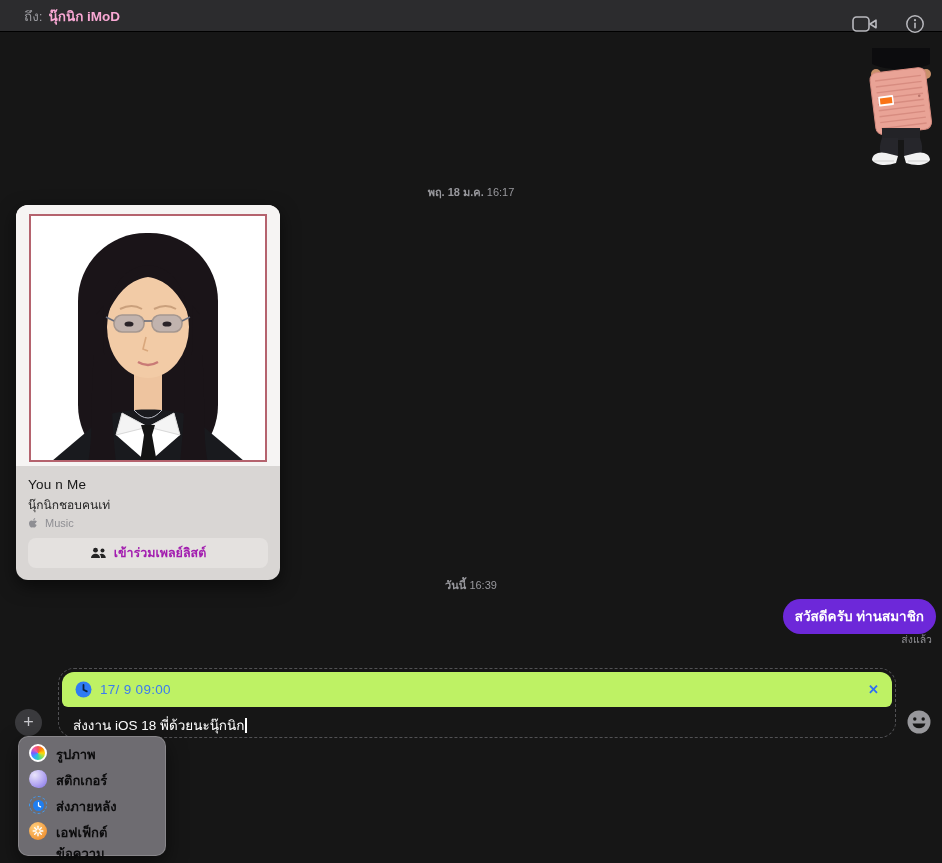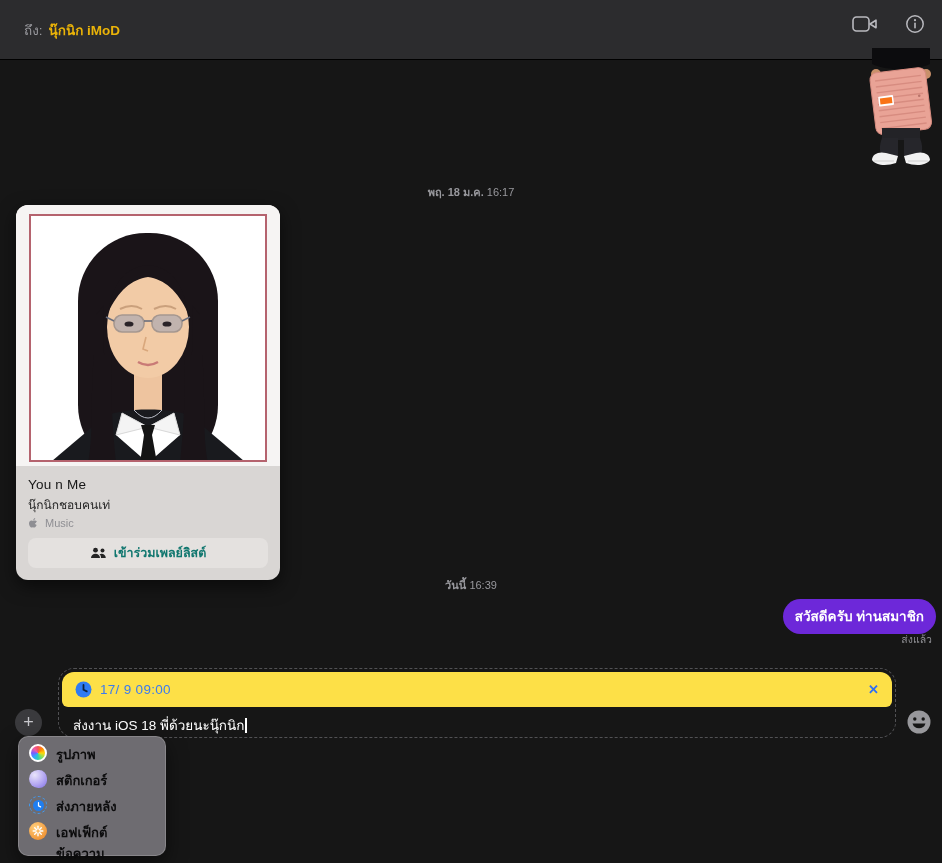--- a/index.html
+++ b/index.html
@@ -1,26 +1,26 @@
 <!DOCTYPE html>
 <html><head>
 <meta charset="utf-8">
 <style>
   * { margin:0; padding:0; box-sizing:border-box; }
   html,body { width:942px; height:863px; overflow:hidden; background:#161616;
     font-family:"Liberation Sans", sans-serif; }
   .window { position:relative; width:942px; height:863px; background:#161616; }
 
   
-  .topbar { position:absolute; left:0; top:0; width:942px; height:60px;
+  .topbar { position:absolute; left:0; top:0; width:942px; height:32px;
     background:#2c2c2e; border-bottom:1px solid #000;
     display:flex; align-items:center; }
   .to-line { margin-left:24px; font-size:13.5px; display:flex; gap:6px; align-items:baseline; }
   .to-label { color:#98989d; }
-  .to-name { color:#eab308; font-weight:bold; }
+  .to-name { color:#f9a8d4; font-weight:bold; }
   .hdr-icons { position:absolute; right:14px; top:0; height:48px; display:flex;
     align-items:center; gap:24px; }
   .hicon { width:26px; height:22px; display:flex; align-items:center; justify-content:center; cursor:default; }
 
   
   .ts { position:absolute; width:100%; text-align:center; font-size:11px; color:#98989d; }
   .ts b { font-weight:bold; }
   .ts1 { top:183px; }
   .ts2 { top:576px; }
 
@@ -28,35 +28,35 @@
 
   .music-card { position:absolute; left:16px; top:205px; width:264px; border-radius:12px;
     overflow:hidden; box-shadow:0 6px 18px rgba(0,0,0,.55); }
   .card-photo { width:264px; height:261px; background:#f6f4f3; }
   .card-info { background:#d9d6d4; padding:11px 12px 12px 12px; }
   .card-title { font-size:13.5px; font-weight:normal; color:#161616; letter-spacing:.2px; }
   .card-sub { font-size:12px; color:#222; margin-top:3px; }
   .card-src { font-size:11px; color:#8e8e93; margin-top:3px; display:flex; align-items:center; gap:6px; }
   .join-btn { display:flex; width:100%; height:30px; margin-top:9px; border:none;
     background:#e4e1df; border-radius:8px; align-items:center; justify-content:center;
-    gap:7px; font-family:inherit; font-size:12.5px; font-weight:bold; color:#0f766e; cursor:default; }
+    gap:7px; font-family:inherit; font-size:12.5px; font-weight:bold; color:#a21caf; cursor:default; }
 
   .bubble { position:absolute; right:6px; top:599px; background:#6d28d9; color:#fff;
     font-size:13.5px; font-weight:600; padding:6px 12px 7px 12px; border-radius:18px; }
   .bubble::after { content:''; position:absolute; right:-5px; bottom:0; width:11px; height:13px;
     background:#0c82f9; border-bottom-left-radius:12px 10px; z-index:-1; }
   .delivered { position:absolute; right:10px; top:631px; font-size:10.5px; color:#8e8e93; }
 
   
   .plus-btn { position:absolute; left:15px; top:709px; width:27px; height:27px; border-radius:50%;
     background:#3a3a3d; border:none; color:#c7c7cc; font-size:18px; line-height:25px;
     text-align:center; font-family:inherit; cursor:default; }
   .composer-box { position:absolute; left:58px; top:668px; width:838px; height:70px;
     border:1.5px dashed #515154; border-radius:16px; }
-  .sched { margin:3px 3px 0 3px; height:35px; background:#fde047;
+  .sched { margin:3px 3px 0 3px; height:35px; background:#bef264;
     border-radius:12px 12px 6px 6px; display:flex; align-items:center; padding:0 13px; }
   .sched-time { color:#3b7bf0; font-size:13.5px; margin-left:8px; letter-spacing:.3px; }
   .sched-close { margin-left:auto; color:#2f6ef5; font-size:13px; font-weight:bold; cursor:default; }
   .input-row { padding:7px 14px 0 14px; color:#fff; font-size:13.5px; }
   .caret { display:inline-block; width:1.5px; height:15px; background:#fff;
     vertical-align:-3px; margin-left:1px; }
   .emoji-btn { position:absolute; left:905px; top:709px; width:28px; height:28px;
     background:none; border:none; cursor:default; }
 
   

